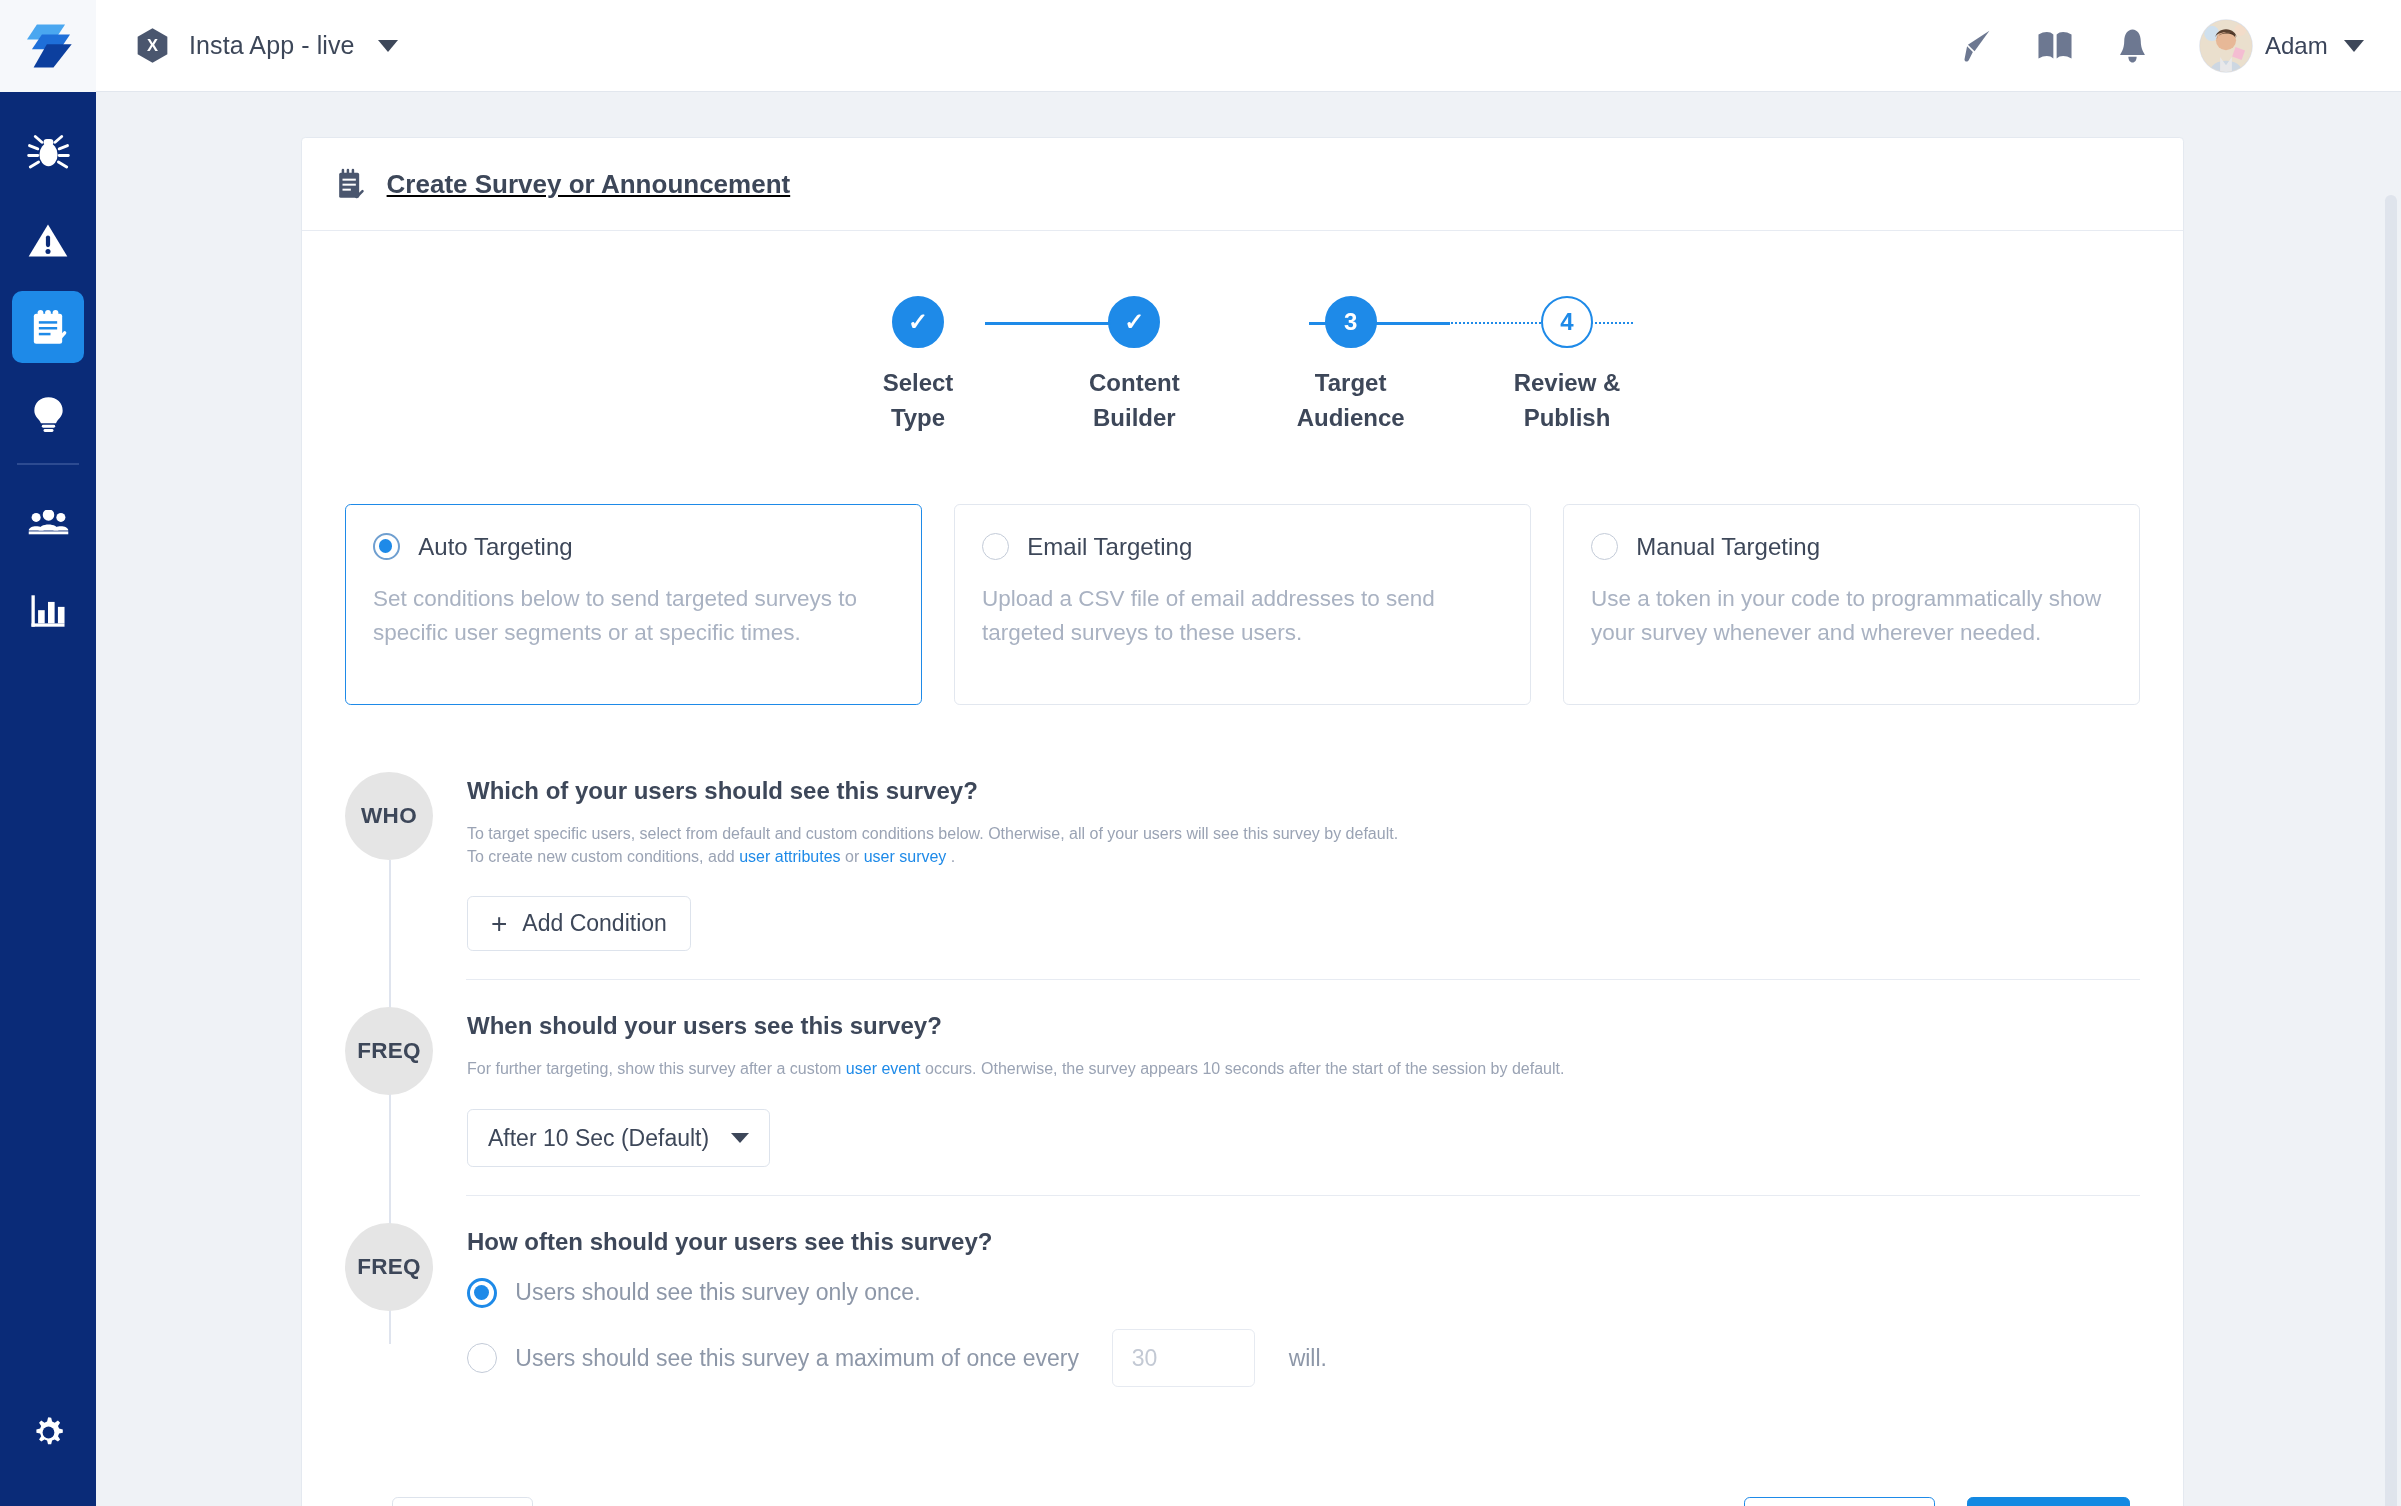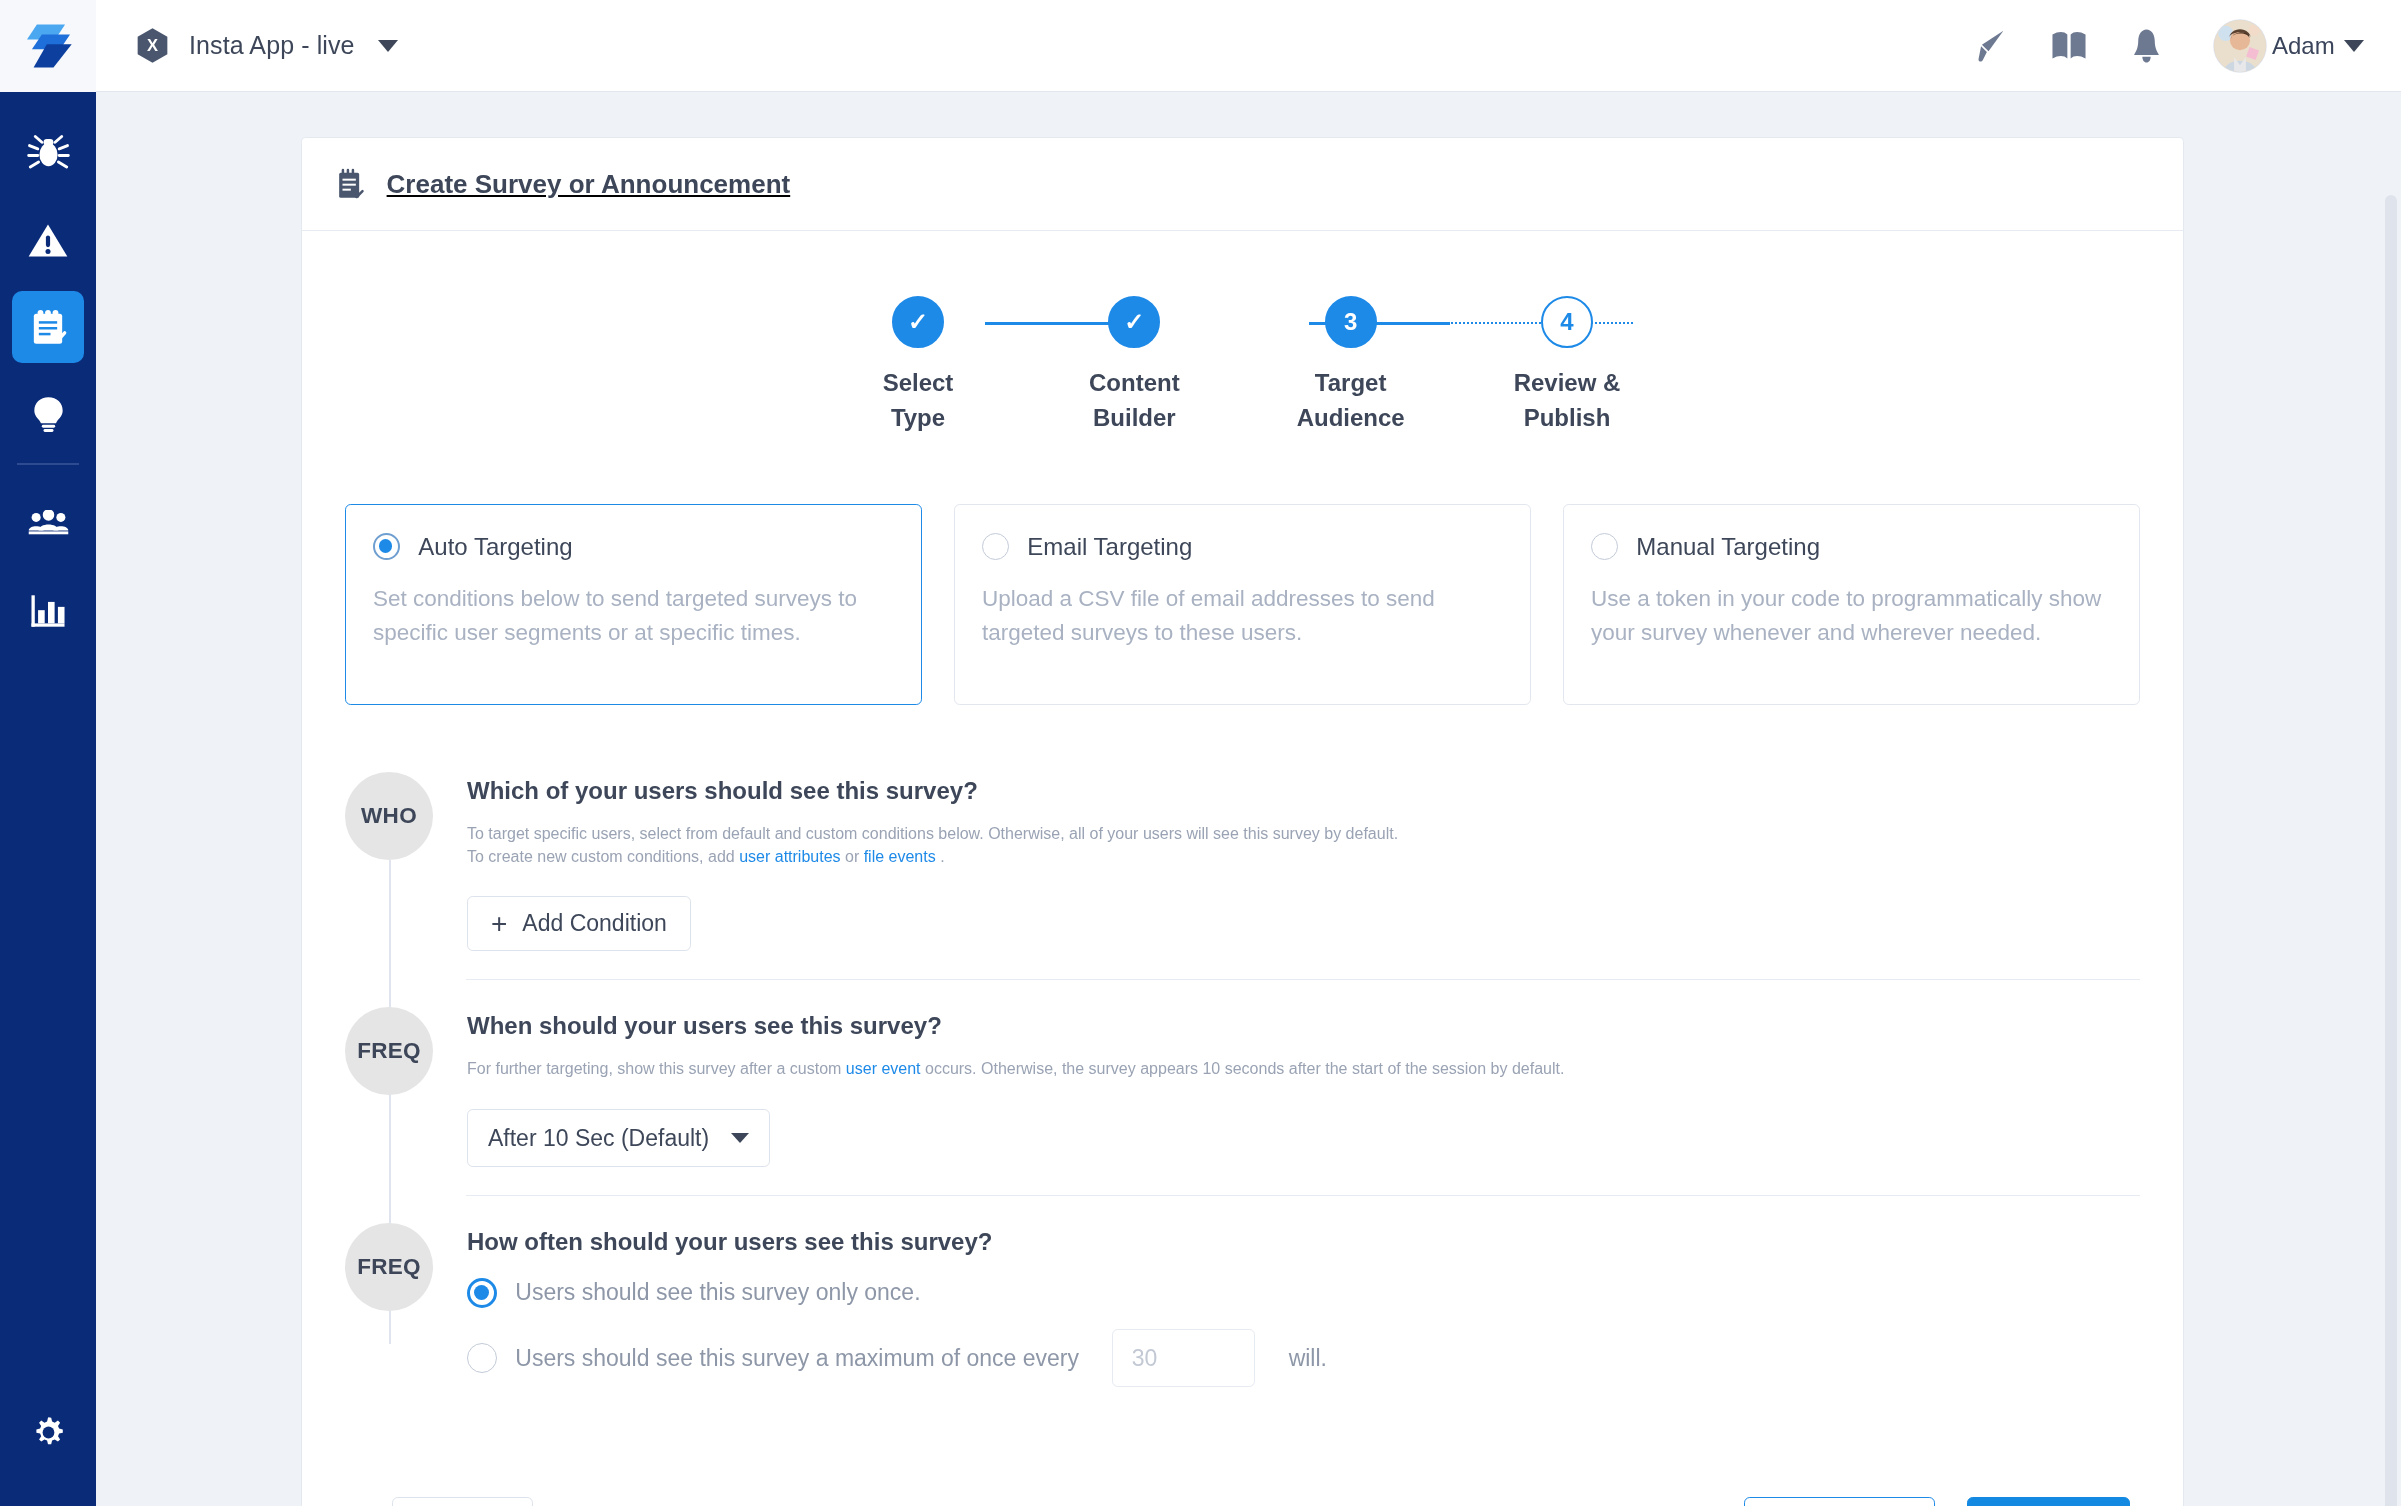--- a/index.html
+++ b/index.html
@@ -51,21 +51,21 @@
     border-right: 10.8px solid transparent;
     border-top: 12.5px solid #3d4759;
     margin-left: 3.3px;
   }
 
   .topbar-right {
     margin-left: auto; display: flex; align-items: center;
     gap: 40px; padding-right: 37px;
   }
   .tb-icon { width: 38px; height: 38px; display:flex; align-items:center; justify-content:center; }
-  .avatar-wrap { display: flex; align-items: center; gap: 6px; margin-left: 8.3px; text-align: right; }
+  .avatar-wrap { display: flex; align-items: center; gap: 13px; margin-left: 8.3px; text-align: right; }
   .avatar {
     width: 52px; height: 52px; border-radius: 50%;
     overflow: hidden; position: relative;
     background: #e6d6c4;
     box-shadow: 0 0 0 0.8px #dfe4ec;
     flex: 0 0 auto;
   }
   .user-name { font-size: 24px; color: #3a445a; }
 
   
@@ -462,21 +462,21 @@
 
         <div class="section" style="padding-top:20px;">
           <div class="badge-col">
             <div class="badge-line" style="top:88px; height:249px;"></div>
             <div class="badge">WHO</div>
           </div>
           <div class="sec-body" style="padding-top:5px;">
             <div class="q-title">Which of your users should see this survey?</div>
             <div class="q-desc">
               <span>To target specific users, select from default and custom conditions below. Otherwise, all of your users will see this survey by default.</span><br>
-              <span>To create new custom conditions, add </span><span class="link">user attributes</span><span> or </span><span class="link">file events</span><span> .</span>
+              <span>To create new custom conditions, add </span><span class="link">user attributes</span><span> or </span><span class="link">user survey</span><span> .</span>
             </div>
             <div class="btn-outline">
               <span class="plus">+</span>
               <span>Add Condition</span>
             </div>
           </div>
         </div>
         <div class="sec-divider"></div>
 
         <div class="section" style="padding-top:27px;">

